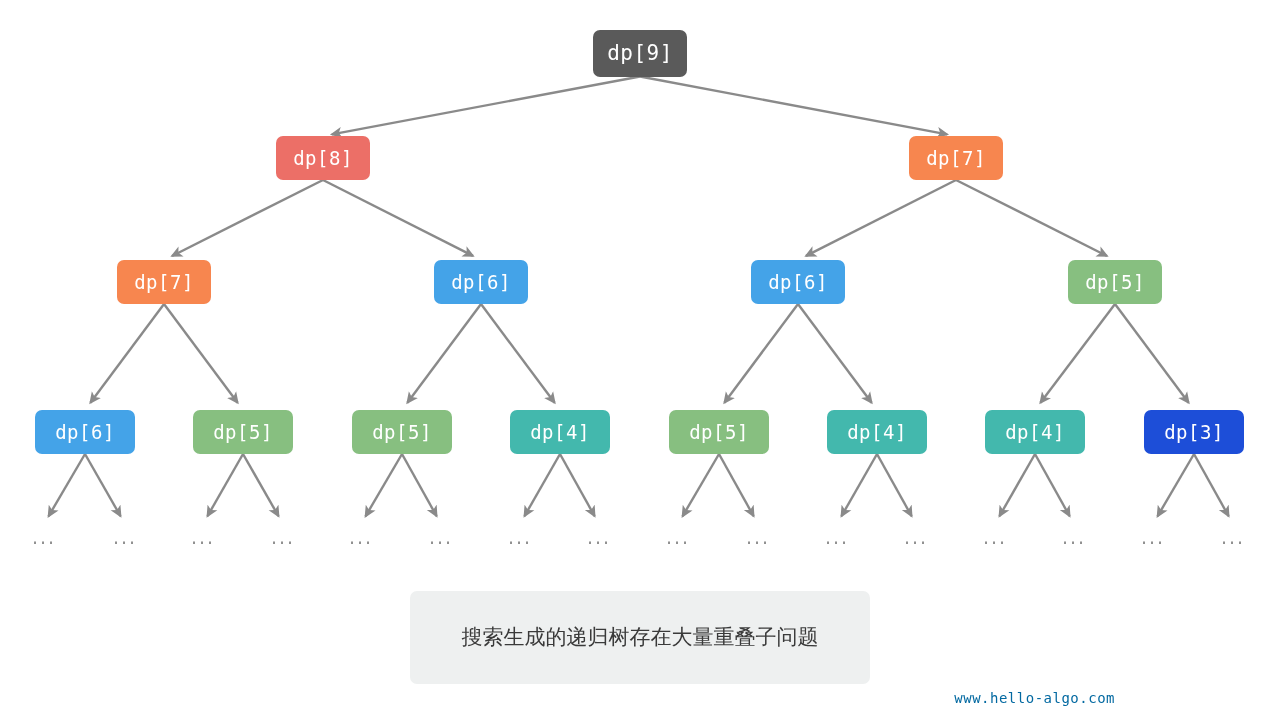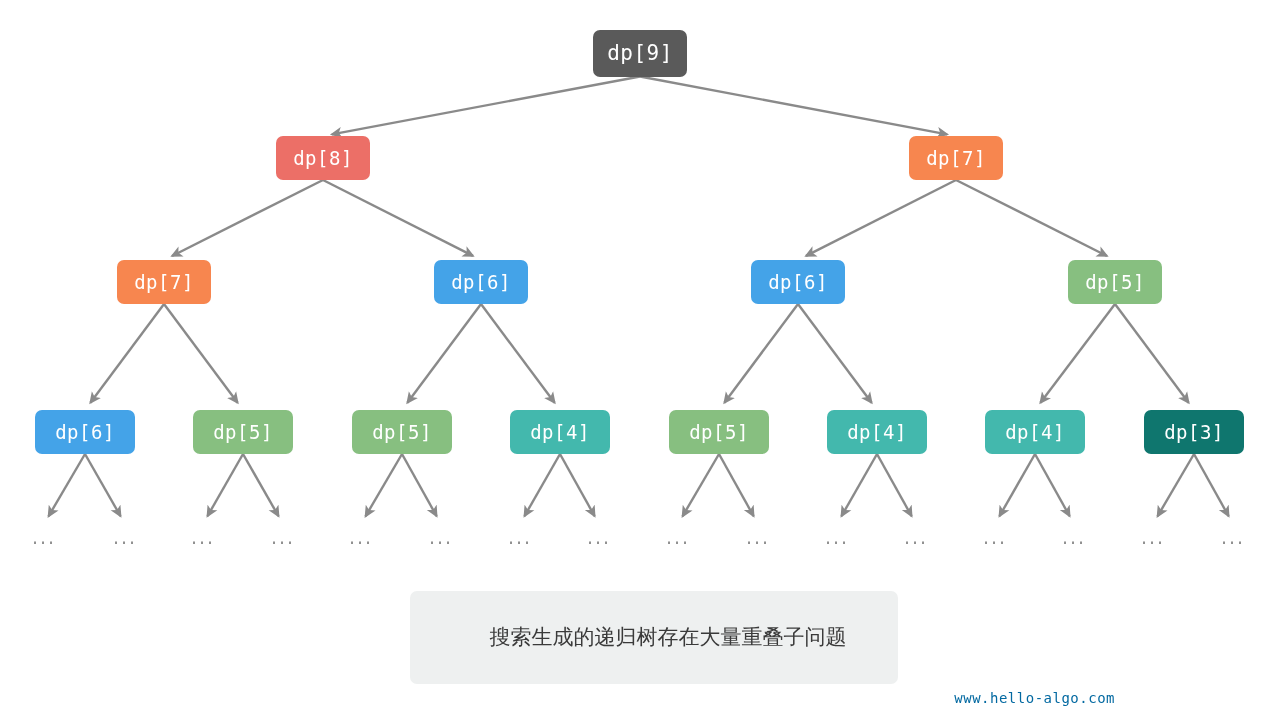--- a/index.html
+++ b/index.html
@@ -58,21 +58,20 @@
     border-radius: 7px;
     display: flex;
     flex-direction: column;
     align-items: center;
     justify-content: center;
     color: #3a3a3a;
     font-family: "DejaVu Sans", sans-serif;
     font-size: 21px;
     line-height: 1.55;
     z-index: 2;
-    padding-left: 28px;
   }
   #caption .cap-line { white-space: nowrap; }
   #caption .mono { font-family: "DejaVu Sans Mono", monospace; font-size: 20px; }
   #caption sup { font-size: 0.68em; font-weight: bold; }
   #watermark {
     position: absolute;
     right: 22px;
     bottom: 14px;
     color: #0369a1;
     font-family: "DejaVu Sans Mono", monospace;
@@ -161,21 +160,21 @@
       </div>
       <div class="node" style="left: 669px; top: 410px; width: 100px; height: 44px; background: rgb(135, 191, 128); font-size: 19px;">
         <span class="lbl">dp[5]</span>
       </div>
       <div class="node" style="left: 827px; top: 410px; width: 100px; height: 44px; background: rgb(67, 184, 173); font-size: 19px;">
         <span class="lbl">dp[4]</span>
       </div>
       <div class="node" style="left: 985px; top: 410px; width: 100px; height: 44px; background: rgb(67, 184, 173); font-size: 19px;">
         <span class="lbl">dp[4]</span>
       </div>
-      <div class="node" style="left: 1144px; top: 410px; width: 100px; height: 44px; background: #0f766e; font-size: 19px;">
+      <div class="node" style="left: 1144px; top: 410px; width: 100px; height: 44px; background: #1d4ed8; font-size: 19px;">
         <span class="lbl">dp[3]</span>
       </div>
       <div class="ellipsis" style="left: 44px; top: 537px;">...</div>
       <div class="ellipsis" style="left: 125px; top: 537px;">...</div>
       <div class="ellipsis" style="left: 203px; top: 537px;">...</div>
       <div class="ellipsis" style="left: 283px; top: 537px;">...</div>
       <div class="ellipsis" style="left: 361px; top: 537px;">...</div>
       <div class="ellipsis" style="left: 441px; top: 537px;">...</div>
       <div class="ellipsis" style="left: 520px; top: 537px;">...</div>
       <div class="ellipsis" style="left: 599px; top: 537px;">...</div>

